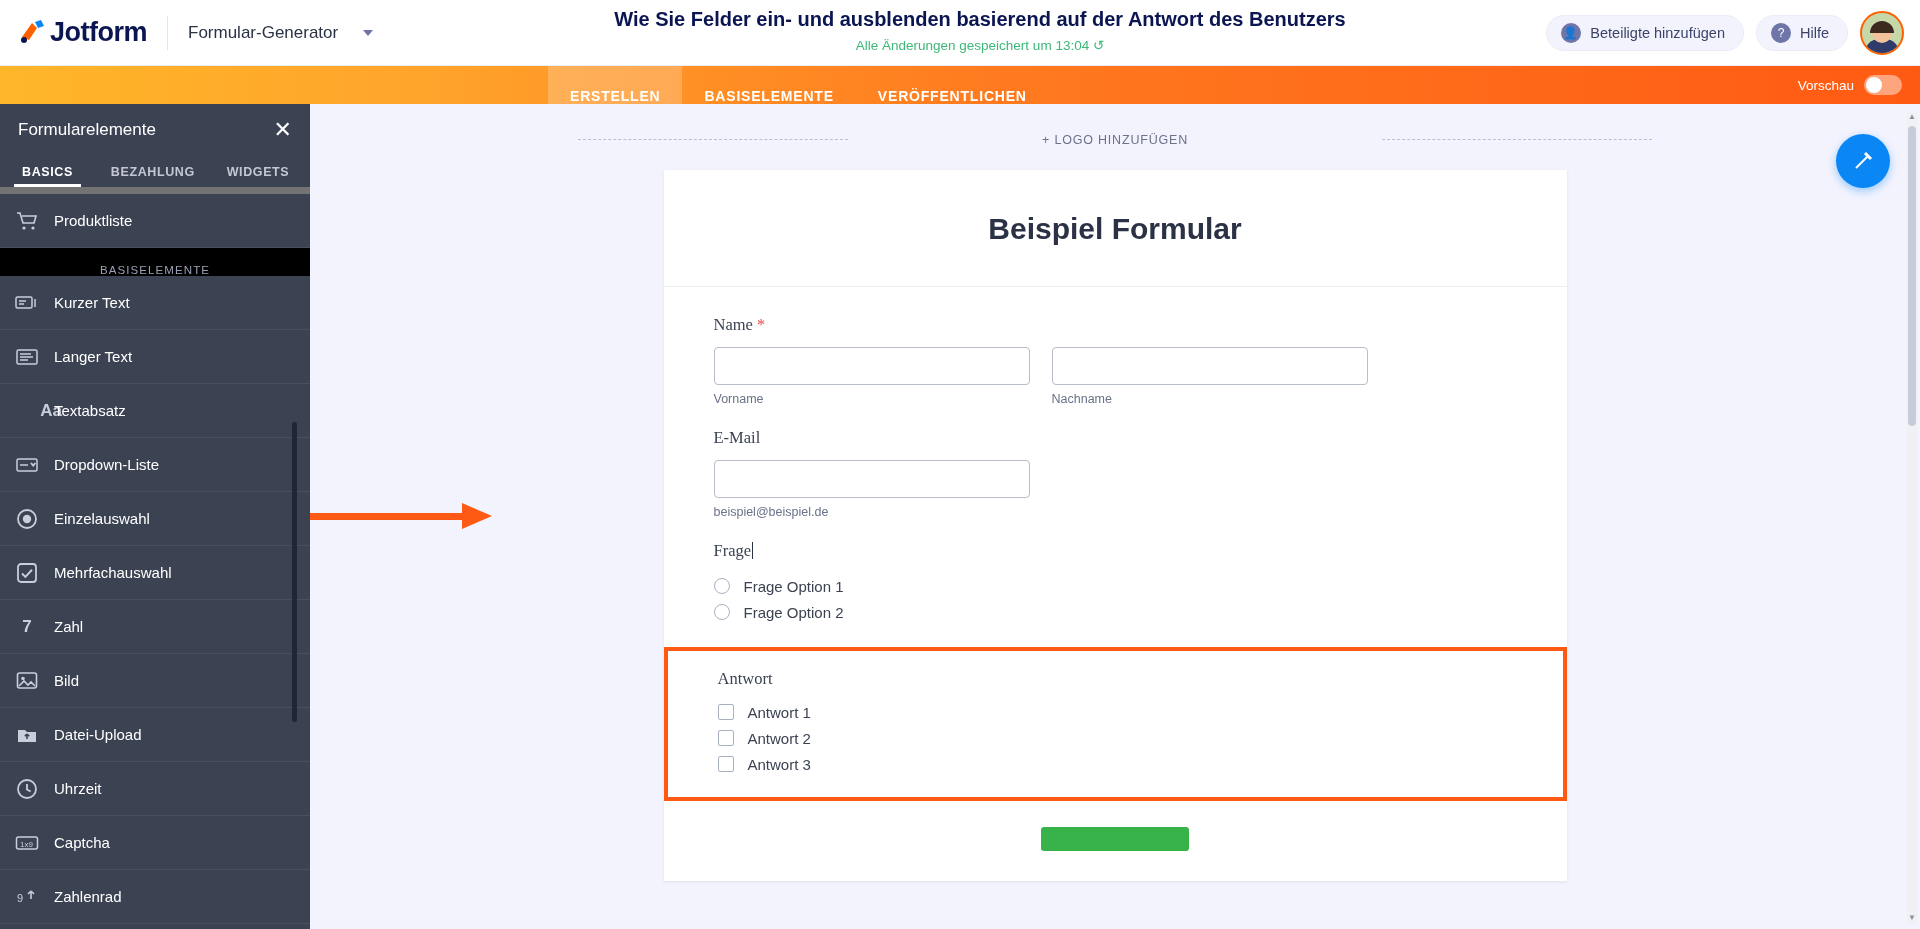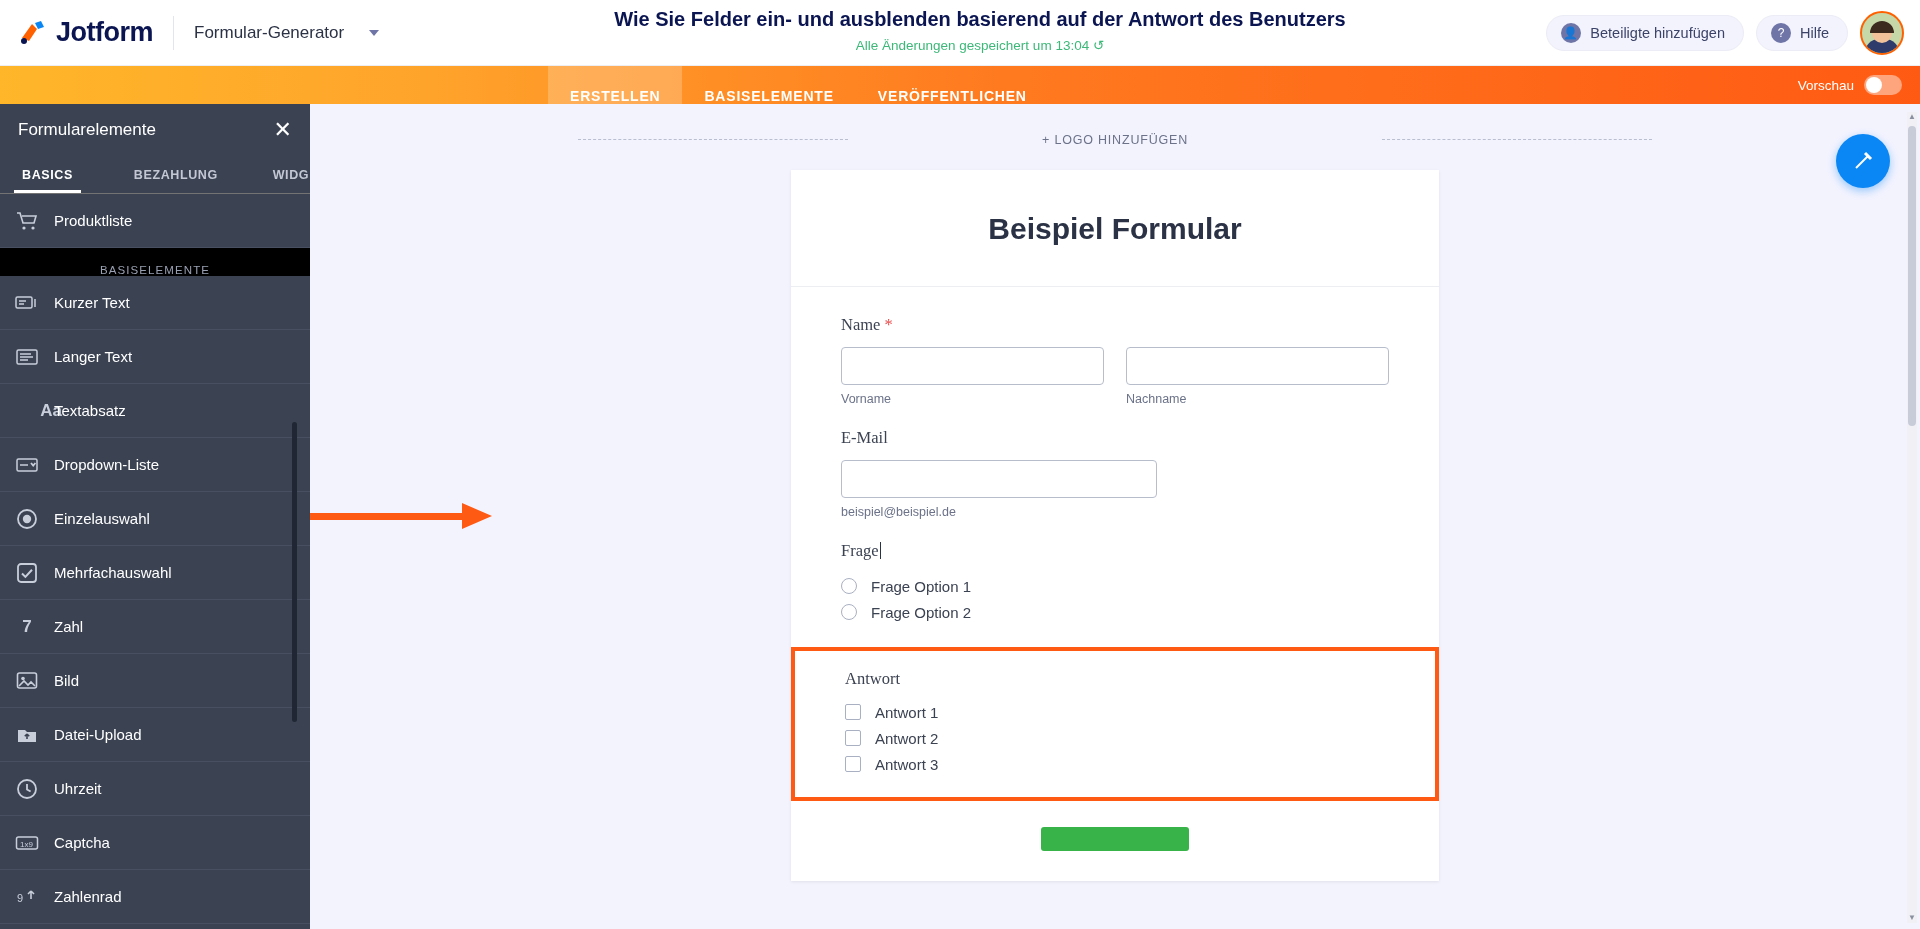--- a/index.html
+++ b/index.html
@@ -14,21 +14,21 @@
 
   
   .topbar {
     height: 66px;
     background: #fff;
     display: flex;
     align-items: center;
     position: relative;
     border-bottom: 1px solid #eceef3;
   }
-  .logo-wrap { display: flex; align-items: flex-end; padding-left: 18px; gap: 8px; }
+  .logo-wrap { display: flex; align-items: flex-start; padding-left: 18px; gap: 2px; }
   .logo-mark { width: 30px; height: 30px; position: relative; }
   .brand-text { font-size: 27px; font-weight: bold; letter-spacing: -0.5px; color: #0a1551; }
   .divider-v { width: 1px; height: 34px; background: #e3e5ec; margin: 0 20px; }
   .gen-select { display: flex; align-items: center; gap: 25px; font-size: 17px; color: #2b3245; }
   .caret { width: 0; height: 0; border-left: 5px solid transparent; border-right: 5px solid transparent; border-top: 6px solid #6f76a7; }
   .center-title {
     position: absolute; left: 12px; right: 0; top: 8px;
     text-align: center; pointer-events: none; margin-left: 28px;
   }
   .center-title .t { font-size: 20px; font-weight: bold; color: #0a1551; }
@@ -68,21 +68,21 @@
   .toggle .knob { position: absolute; top: 2px; left: 2px; width: 16px; height: 16px; border-radius: 50%; background: #fff; }
 
   
   .sidebar {
     position: absolute; top: 104px; left: 0; width: 310px; bottom: 0;
     background: #3b4252; color: #fff; overflow: hidden;
   }
   .sb-head { height: 52px; display: flex; align-items: center; padding: 0 18px; }
   .sb-head .ttl { font-size: 17px; }
   .sb-close { margin-left: auto; font-size: 22px; line-height: 1; color: #fff; }
-  .sb-tabs { display: flex; height: 38px; border-bottom: 1px solid #737373; gap: 23px; }
+  .sb-tabs { display: flex; height: 38px; border-bottom: 7px solid #737373; }
   .sb-tab {
     display: flex; align-items: center; justify-content: center;
     font-size: 12.5px; font-weight: bold; letter-spacing: 0.6px; color: #c3c8d4;
     padding: 0 16px; position: relative;
   }
   .sb-tab:first-child { padding-left: 22px; padding-right: 22px; }
   .sb-tab.active { color: #fff; }
   .sb-tab.active::after { content: ""; position: absolute; left: 14px; right: 14px; bottom: 0; height: 3px; background: #fff; }
   .sb-section { height: 28px; background: #000000; color: #9aa1b3; font-size: 11.5px; letter-spacing: 1.1px; display: flex; align-items: flex-end; justify-content: center; }
   .sb-item {
@@ -97,21 +97,21 @@
   .canvas { position: absolute; top: 104px; left: 310px; right: 0; bottom: 0; overflow: hidden; }
   .logo-row { text-align: center; margin-top: 26px; position: relative; height: 18px; }
   .logo-row .dash-l, .logo-row .dash-r {
     position: absolute; top: 9px; height: 0; border-top: 1px dashed #b9bed0; width: 270px;
   }
   .logo-row .dash-l { left: 268px; }
   .logo-row .dash-r { right: 268px; }
   .logo-row .txt { font-size: 12.5px; letter-spacing: 0.8px; color: #6b7289; }
 
   .form-card {
-    width: 648px; margin: 22px auto 0; background: #fff;
+    width: 903px; margin: 22px auto 0; background: #fff;
     box-shadow: 0 1px 3px rgba(0,0,0,0.08);
   }
   .form-title { text-align: center; font-size: 30px; font-weight: bold; color: #2b3245; padding: 42px 0 40px; border-bottom: 1px solid #eceef2; }
   .form-body { padding: 28px 50px 0; }
   .fld { margin-bottom: 22px; }
   .lbl { font-size: 16.5px; color: #3b4252; margin-bottom: 12px; font-family: Liberation Serif, serif; }
   .req { color: #e94b4b; margin-left: 4px; }
   .inp {
     height: 38px; border: 1px solid #b8bdcc; border-radius: 4px; background: #fff;
   }

